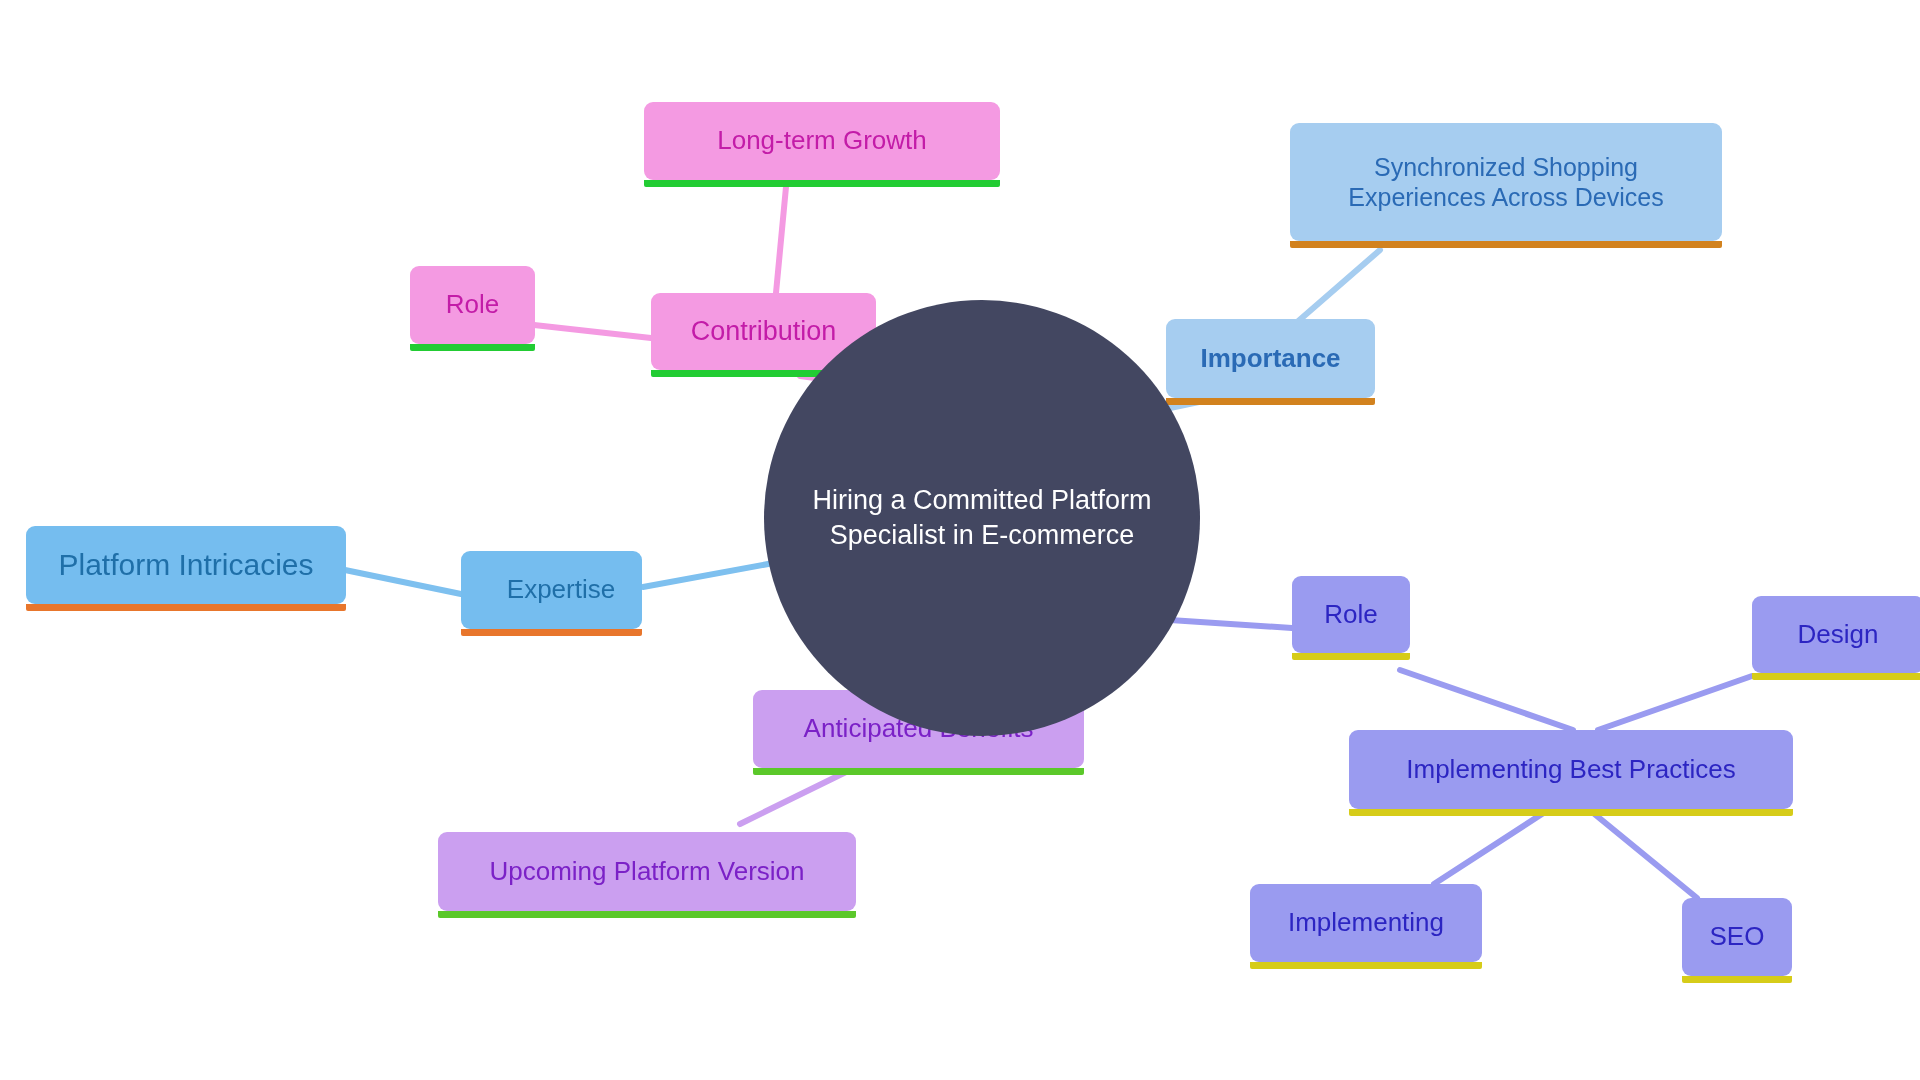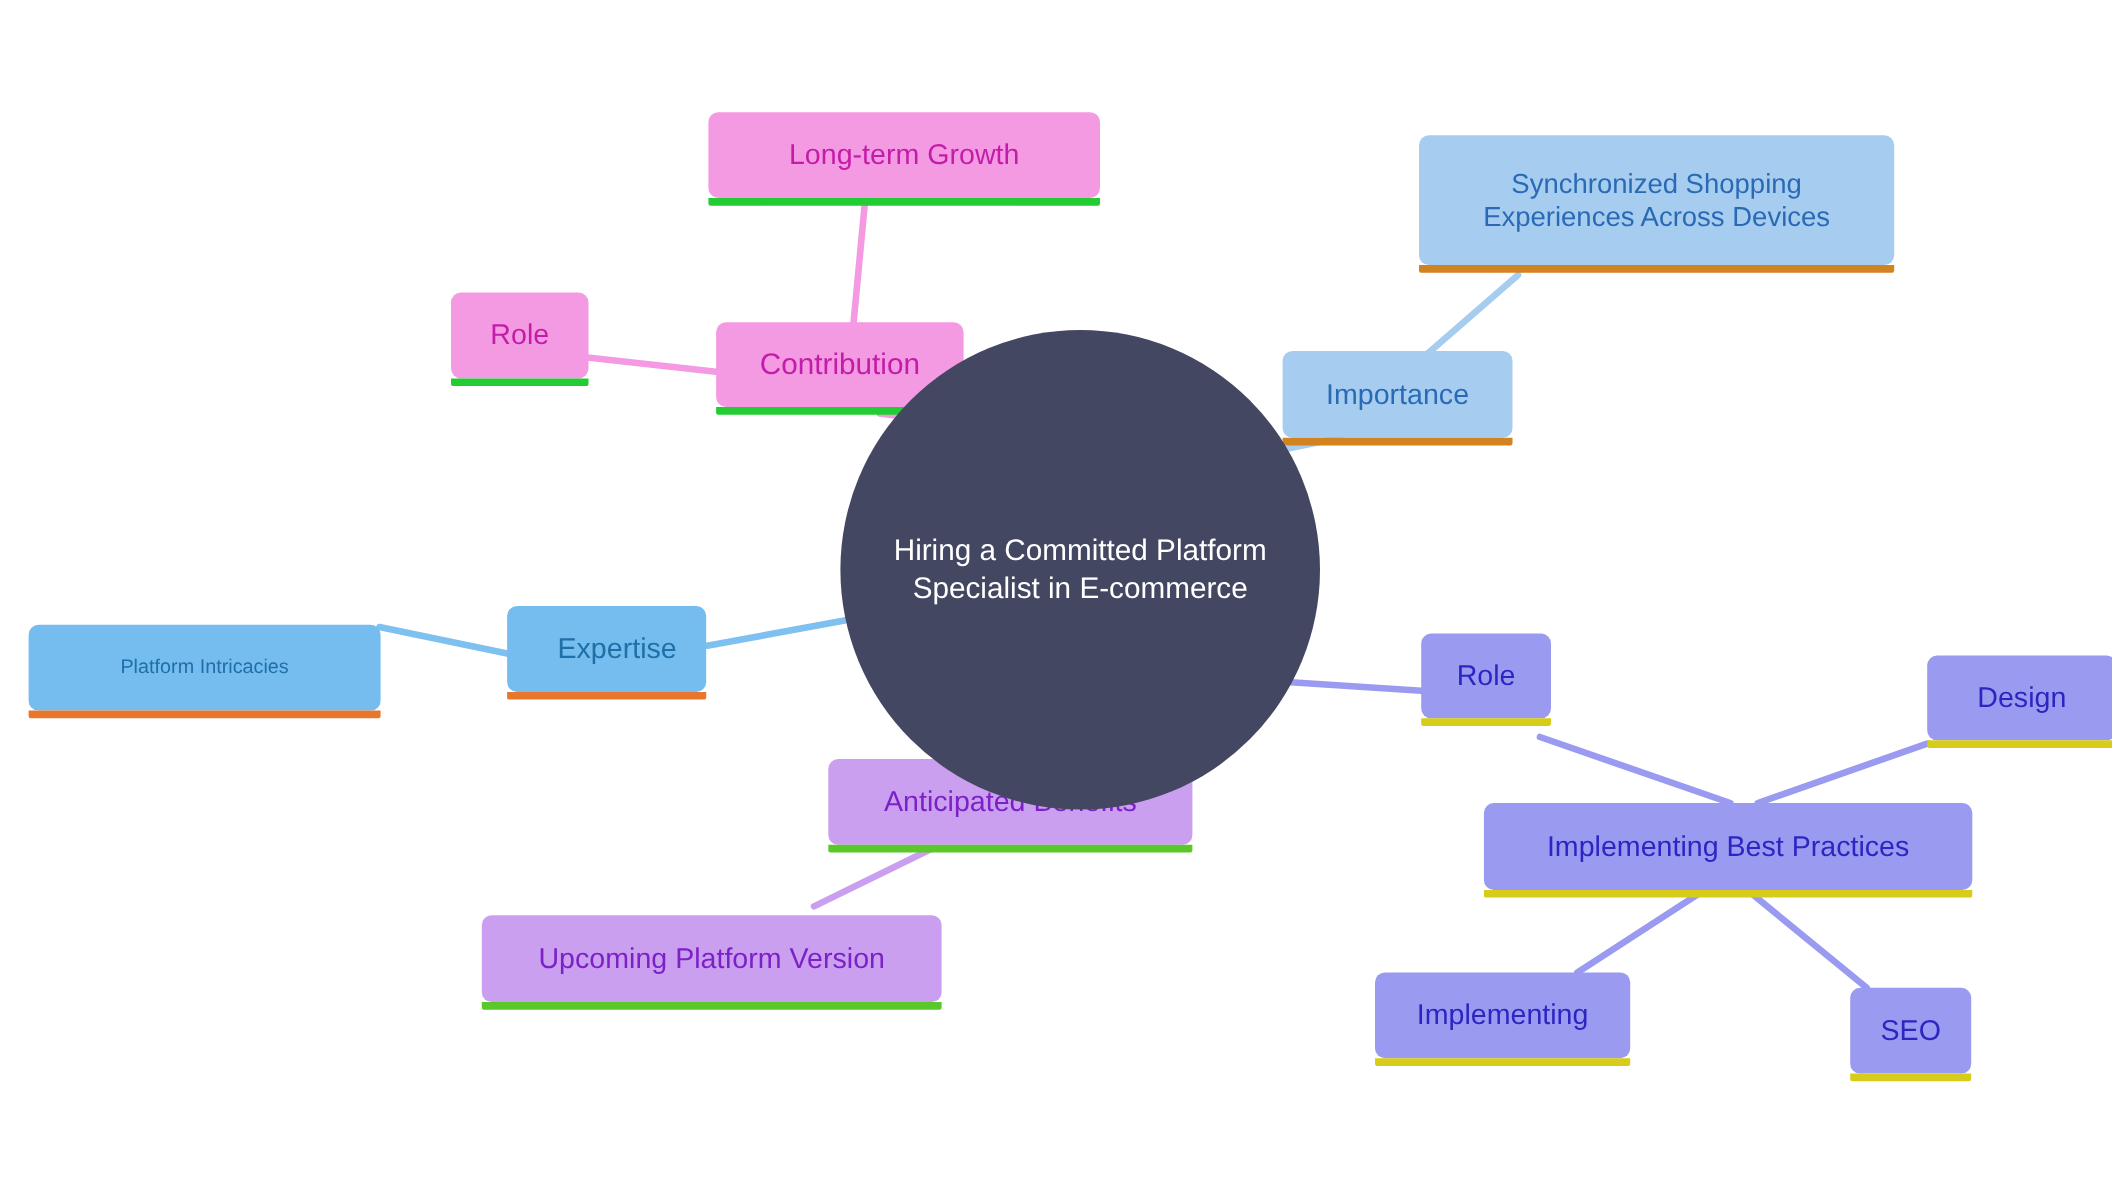--- a/index.html
+++ b/index.html
@@ -87,25 +87,25 @@
       <line x1="985" y1="700" x2="1010" y2="690" stroke="#cb9ff0" stroke-width="6" stroke-linecap="round"></line>
       <line x1="740" y1="824" x2="846" y2="772" stroke="#cb9ff0" stroke-width="6" stroke-linecap="round"></line>
       <line x1="1170" y1="620" x2="1292" y2="628" stroke="#9a9bf0" stroke-width="6" stroke-linecap="round"></line>
       <line x1="1400" y1="670" x2="1573" y2="730" stroke="#9a9bf0" stroke-width="6" stroke-linecap="round"></line>
       <line x1="1752" y1="676" x2="1598" y2="730" stroke="#9a9bf0" stroke-width="6" stroke-linecap="round"></line>
       <line x1="1545" y1="812" x2="1434" y2="884" stroke="#9a9bf0" stroke-width="6" stroke-linecap="round"></line>
       <line x1="1592" y1="812" x2="1697" y2="898" stroke="#9a9bf0" stroke-width="6" stroke-linecap="round"></line>
     </svg>
 <div class="root" style="left: 764px; top: 300px; width: 436px; height: 436px; background: rgb(67, 71, 97); color: rgb(255, 255, 255); font-size: 27px;"><span class="nlabel">Hiring a Committed Platform
 Specialist in E-commerce</span></div>
-    <div class="node" style="left: 1166px; top: 319px; width: 209px; height: 79px; background: rgb(166, 205, 240); color: rgb(42, 106, 181); font-size: 26px; --ul: #d2821e;"><span class="nlabel">Importance</span></div>
+    <div class="node" style="left: 1166px; top: 319px; width: 209px; height: 79px; background: rgb(166, 205, 240); color: rgb(42, 106, 181); font-size: 26px; font-weight: bold; --ul: #d2821e;"><span class="nlabel">Importance</span></div>
     <div class="node" style="left: 1290px; top: 123px; width: 432px; height: 118px; background: rgb(166, 205, 240); color: rgb(42, 106, 181); font-size: 25px; --ul: #d2821e;"><span class="nlabel">Synchronized Shopping
 Experiences Across Devices</span></div>
     <div class="node" style="left: 461px; top: 551px; width: 181px; height: 78px; background: rgb(117, 189, 239); color: rgb(31, 111, 168); font-size: 26px; padding-left: 33px; --ul: #e8762c;"><span class="nlabel">Expertise</span></div>
-    <div class="node" style="left: 26px; top: 526px; width: 320px; height: 78px; background: rgb(117, 189, 239); color: rgb(31, 111, 168); font-size: 18px; margin-top: 42px; --ul: #e8762c;"><span class="nlabel">Platform Intricacies</span></div>
+    <div class="node" style="left: 26px; top: 526px; width: 320px; height: 78px; background: rgb(117, 189, 239); color: rgb(31, 111, 168); font-size: 30px; --ul: #e8762c;"><span class="nlabel">Platform Intricacies</span></div>
     <div class="node" style="left: 651px; top: 293px; width: 225px; height: 77px; background: rgb(244, 154, 226); color: rgb(195, 28, 168); font-size: 27px; --ul: #22cc33;"><span class="nlabel">Contribution</span></div>
     <div class="node" style="left: 644px; top: 102px; width: 356px; height: 78px; background: rgb(244, 154, 226); color: rgb(195, 28, 168); font-size: 26px; --ul: #22cc33;"><span class="nlabel">Long-term Growth</span></div>
     <div class="node" style="left: 410px; top: 266px; width: 125px; height: 78px; background: rgb(244, 154, 226); color: rgb(195, 28, 168); font-size: 26px; --ul: #22cc33;"><span class="nlabel">Role</span></div>
     <div class="node" style="left: 753px; top: 690px; width: 331px; height: 78px; background: rgb(203, 159, 240); color: rgb(123, 33, 199); font-size: 26px; --ul: #5bc82a;"><span class="nlabel">Anticipated Benefits</span></div>
     <div class="node" style="left: 438px; top: 832px; width: 418px; height: 79px; background: rgb(203, 159, 240); color: rgb(123, 33, 199); font-size: 26px; --ul: #5bc82a;"><span class="nlabel">Upcoming Platform Version</span></div>
     <div class="node" style="left: 1292px; top: 576px; width: 118px; height: 77px; background: rgb(154, 155, 240); color: rgb(44, 37, 194); font-size: 26px; --ul: #d6cc19;"><span class="nlabel">Role</span></div>
     <div class="node" style="left: 1349px; top: 730px; width: 444px; height: 79px; background: rgb(154, 155, 240); color: rgb(44, 37, 194); font-size: 26px; --ul: #d6cc19;"><span class="nlabel">Implementing Best Practices</span></div>
     <div class="node" style="left: 1752px; top: 596px; width: 172px; height: 77px; background: rgb(154, 155, 240); color: rgb(44, 37, 194); font-size: 26px; --ul: #d6cc19;"><span class="nlabel">Design</span></div>
     <div class="node" style="left: 1250px; top: 884px; width: 232px; height: 78px; background: rgb(154, 155, 240); color: rgb(44, 37, 194); font-size: 26px; --ul: #d6cc19;"><span class="nlabel">Implementing</span></div>
     <div class="node" style="left: 1682px; top: 898px; width: 110px; height: 78px; background: rgb(154, 155, 240); color: rgb(44, 37, 194); font-size: 26px; --ul: #d6cc19;"><span class="nlabel">SEO</span></div>

